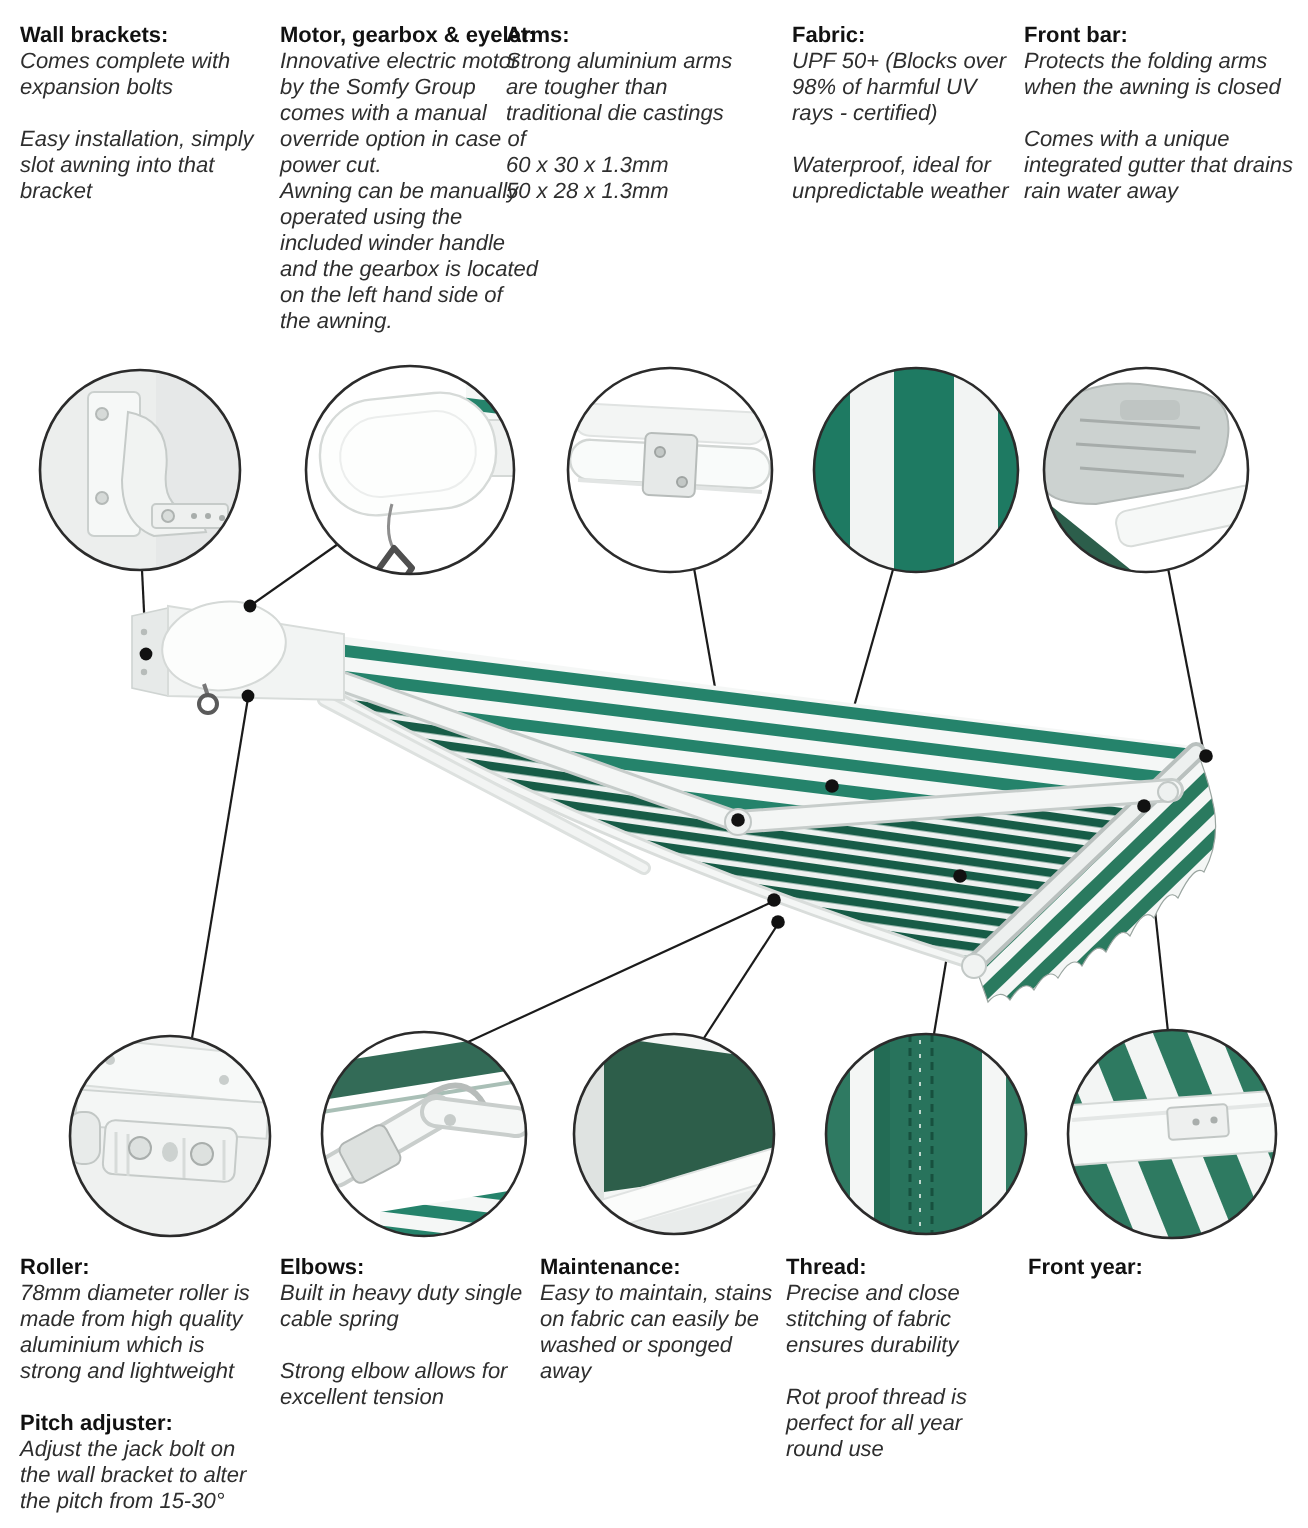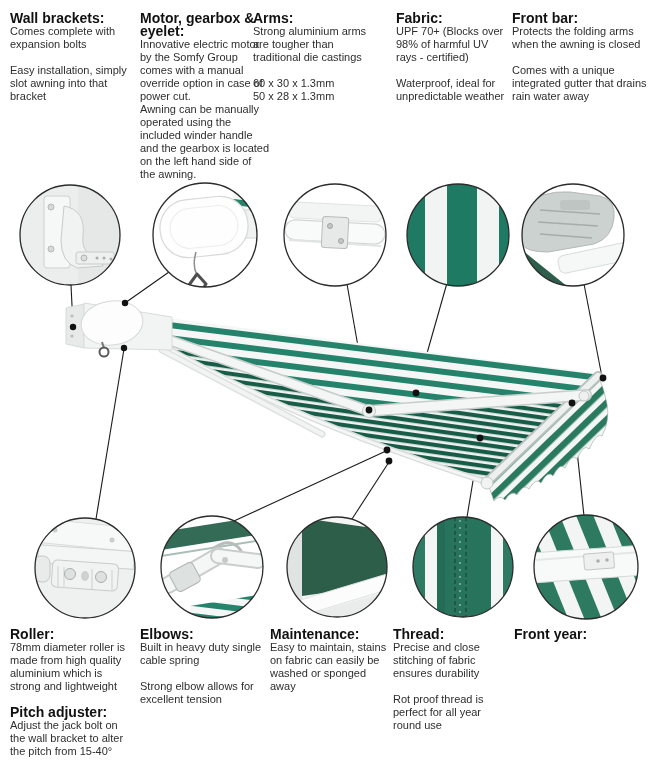--- a/index.html
+++ b/index.html
@@ -2,22 +2,22 @@
 <html><head>
 <meta charset="utf-8">
 <title>Awning features diagram</title>
 <style>
   html,body{margin:0;padding:0;background:#ffffff;}
   .page{
     position:relative;width:654px;height:764px;background:#fff;overflow:hidden;
     font-family:"Liberation Sans","DejaVu Sans",sans-serif;
   }
   .col{position:absolute;font-size:11px;line-height:13px;color:#2e2e2e;}
-  .col h3{margin:0;font-size:14px;line-height:13px;font-weight:bold;color:#111;}
-  .col p{margin:0 0 13px 0;white-space:pre-line;}
+  .col h3{margin:0;font-size:11px;line-height:13px;font-weight:bold;color:#111;}
+  .col p{margin:0 0 13px 0;white-space:pre-line;font-style:italic;}
   .diagram-svg{position:absolute;left:0;top:0;}
 </style>
 </head>
 <body>
 
 <div class="page">
 
   <div>
     <section class="col" style="left:10px;top:12px;width:128px">
       <h3>Wall brackets:</h3>
@@ -44,21 +44,21 @@
     <section class="col" style="left:253px;top:12px;width:126px">
       <h3>Arms:</h3>
       <p>Strong aluminium arms
 are tougher than
 traditional die castings</p>
       <p>60 x 30 x 1.3mm
 50 x 28 x 1.3mm</p>
     </section>
     <section class="col" style="left:396px;top:12px;width:112px">
       <h3>Fabric:</h3>
-      <p>UPF 70+ (Blocks over
+      <p>UPF 50+ (Blocks over
 98% of harmful UV
 rays - certified)</p>
       <p>Waterproof, ideal for
 unpredictable weather</p>
     </section>
     <section class="col" style="left:512px;top:12px;width:140px">
       <h3>Front bar:</h3>
       <p>Protects the folding arms
 when the awning is closed</p>
       <p>Comes with a unique
@@ -335,21 +335,21 @@
   <div>
     <section class="col" style="left:10px;top:628px;width:128px">
       <h3>Roller:</h3>
       <p>78mm diameter roller is
 made from high quality
 aluminium which is
 strong and lightweight</p>
       <h3>Pitch adjuster:</h3>
       <p>Adjust the jack bolt on
 the wall bracket to alter
-the pitch from 15-40°</p>
+the pitch from 15-30°</p>
     </section>
     <section class="col" style="left:140px;top:628px;width:132px">
       <h3>Elbows:</h3>
       <p>Built in heavy duty single
 cable spring</p>
       <p>Strong elbow allows for
 excellent tension</p>
     </section>
     <section class="col" style="left:270px;top:628px;width:124px">
       <h3>Maintenance:</h3>

